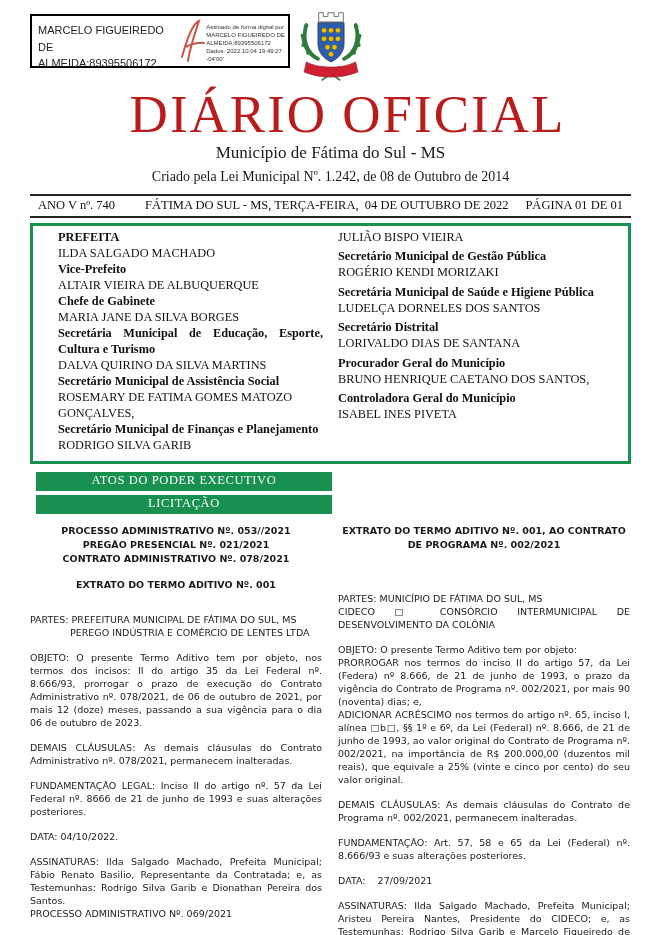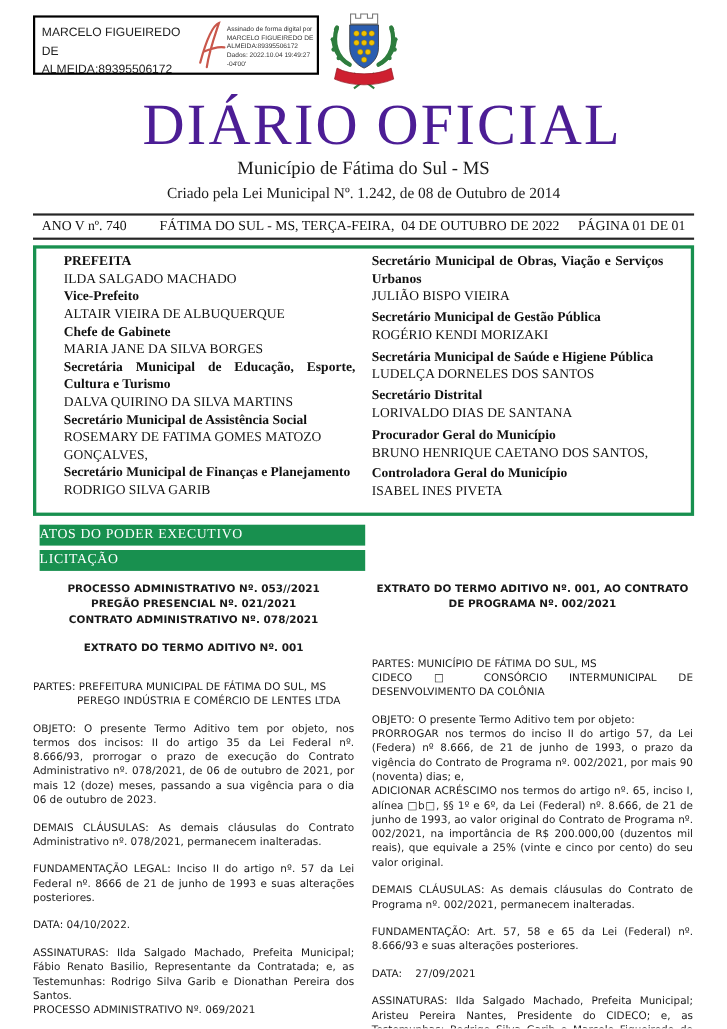--- a/index.html
+++ b/index.html
@@ -22,21 +22,21 @@
   .sig-details {
     font-family:"Liberation Sans", sans-serif; font-size:6px; line-height:1.35;
     padding-top:7px; width:84px; color:#333;
   }
 
   
   .crest { position:absolute; top:5px; left:50%; transform:translateX(-50%); }
 
   
   .masthead { padding-top:88px; text-align:center; }
-  .gazette-title { font-size:53px; line-height:1; letter-spacing:2px; color:#4c1d95; white-space:nowrap;margin-left:34px; }
+  .gazette-title { font-size:53px; line-height:1; letter-spacing:2px; color:#b91c1c; white-space:nowrap;margin-left:34px; }
   .gazette-subtitle { font-size:17px; line-height:1.05; margin-top:3px; }
   .gazette-creation { font-size:14px; margin-top:7px; }
 
   
   .dateline {
     margin:9px 30px 0; border-top:2px solid #262626; border-bottom:2px solid #262626;
     padding:2px 8px 3px; display:flex; align-items:center; font-size:12.5px; color:#111;
   }
   .dateline .date-text { margin-left:30px; }
   .dateline .page-num { margin-left:auto; }
@@ -46,21 +46,21 @@
     margin:5px 30px 0; border:3px solid #18904F; padding:4px 25px 7px;
     display:flex; gap:15px;
   }
   .off-col { flex:1; font-size:12.3px; line-height:1.3; color:#111; }
   .off-title { font-weight:bold; text-align:justify; }
   .off-col.right .off-pair { margin-bottom:3.5px; }
 
   
   .banner {
     margin-left:36px; width:296px; background:#18904F; color:#fff;
-    font-size:12.5px; letter-spacing:0.6px; padding:1px 0 3px;
+    text-align:center; font-size:12.5px; letter-spacing:0.6px; padding:1px 0 3px;
   }
   .banner.first { margin-top:8px; }
   .banner.second { margin-top:4px; }
 
   
   .articles {
     display:flex; gap:16px; margin:10px 30px 0;
     font-family:"DejaVu Sans", sans-serif; font-size:9.5px; line-height:1.37; color:#1a1a1a;
   }
   .article-col { width:292px; text-align:justify; }
@@ -166,21 +166,20 @@
         <div class="off-title">Secretário Municipal de Assistência Social</div>
         <div class="off-name">ROSEMARY DE FATIMA GOMES MATOZO GONÇALVES,</div>
       </div>
       <div class="off-pair">
         <div class="off-title">Secretário Municipal de Finanças e Planejamento</div>
         <div class="off-name">RODRIGO SILVA GARIB</div>
       </div>
     </div>
     <div class="off-col right">
       <div class="off-pair">
-        <div class="off-title">Secretário Municipal de Obras, Viação e Serviços Urbanos</div>
         <div class="off-name">JULIÃO BISPO VIEIRA</div>
       </div>
       <div class="off-pair">
         <div class="off-title">Secretário Municipal de Gestão Pública</div>
         <div class="off-name">ROGÉRIO KENDI MORIZAKI</div>
       </div>
       <div class="off-pair">
         <div class="off-title">Secretária Municipal de Saúde e Higiene Pública</div>
         <div class="off-name">LUDELÇA DORNELES DOS SANTOS</div>
       </div>

